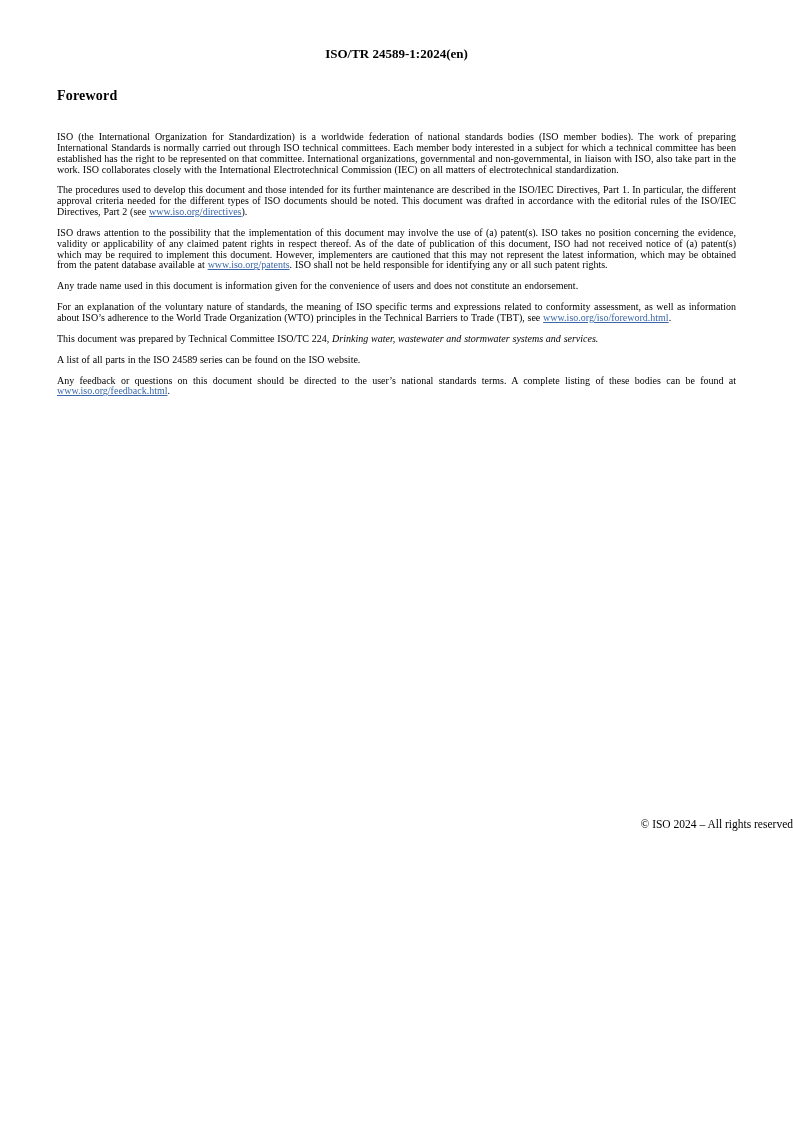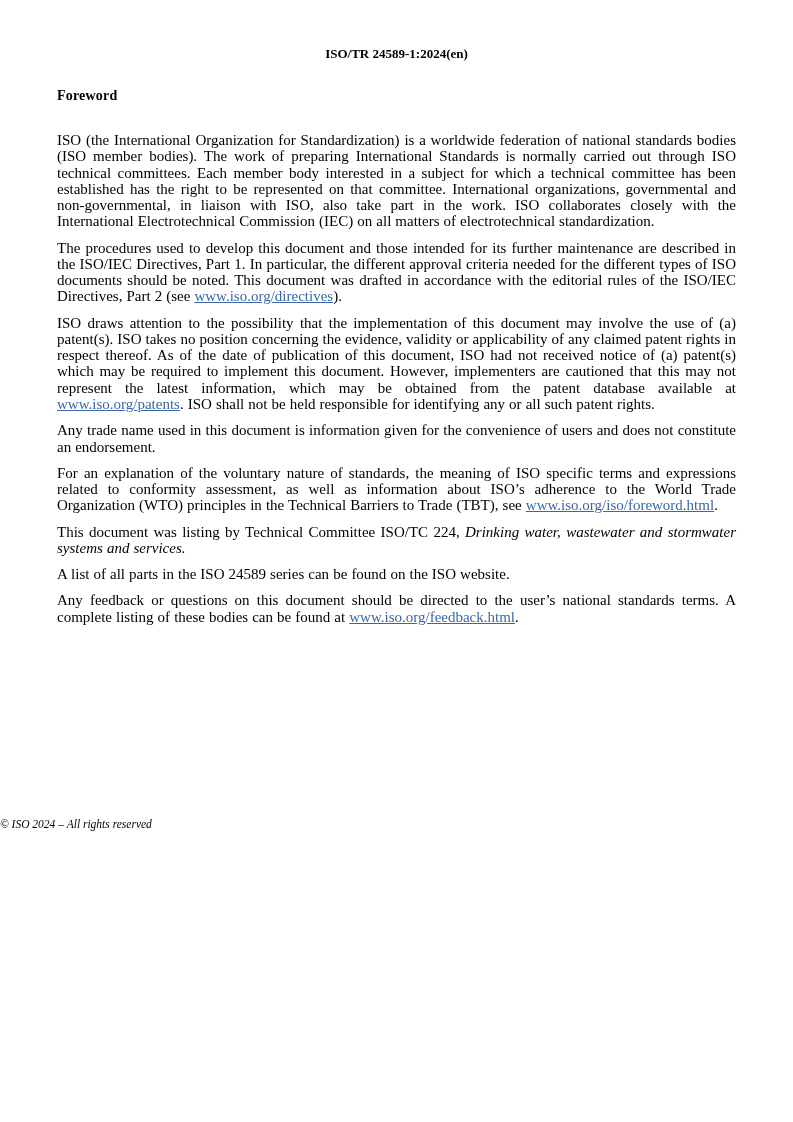--- a/index.html
+++ b/index.html
@@ -22,40 +22,39 @@
     font-size: 13px;
     margin-bottom: 26px;
   }
   .doc-title {
     font-size: 14px;
     font-weight: bold;
     margin-bottom: 28px;
     letter-spacing: 0.2px;
   }
   .content p.para {
-    font-size: 15px;
+    font-size: 10px;
     line-height: 1.085;
     text-align: justify;
     margin-bottom: 10px;
     word-spacing: 0.3px;
   }
   .content p.para em {
     font-style: italic;
   }
   .content p.para a {
     color: var(--link-color, #3a67a8);
     text-decoration: underline;
   }
   .doc-footer {
     position: absolute;
     left: 0;
     right: 0;
     bottom: 28px;
-    text-align: left;
-    font-style: italic;
+    text-align: right;
   }
   .copyright {
     font-size: 11.5px;
     margin-bottom: 6px;
   }
   .page-number {
     font-size: 12.5px;
   }
 </style>
 </head>
@@ -66,21 +65,21 @@
   <div class="doc-header">ISO/TR 24589-1:2024(en)</div>
 
   <h1 class="doc-title">Foreword</h1>
 
   <div class="content">
       <p class="para"><span>ISO (the International Organization for Standardization) is a worldwide federation of national standards bodies (ISO member bodies). The work of preparing International Standards is normally carried out through ISO technical committees. Each member body interested in a subject for which a technical committee has been established has the right to be represented on that committee. International organizations, governmental and non-governmental, in liaison with ISO, also take part in the work. ISO collaborates closely with the International Electrotechnical Commission (IEC) on all matters of electrotechnical standardization.</span></p>
       <p class="para"><span>The procedures used to develop this document and those intended for its further maintenance are described in the ISO/IEC Directives, Part 1. In particular, the different approval criteria needed for the different types of ISO documents should be noted. This document was drafted in accordance with the editorial rules of the ISO/IEC Directives, Part 2 (see </span><a href="#">www.iso.org/directives</a><span>).</span></p>
       <p class="para"><span>ISO draws attention to the possibility that the implementation of this document may involve the use of (a) patent(s). ISO takes no position concerning the evidence, validity or applicability of any claimed patent rights in respect thereof. As of the date of publication of this document, ISO had not received notice of (a) patent(s) which may be required to implement this document. However, implementers are cautioned that this may not represent the latest information, which may be obtained from the patent database available at </span><a href="#">www.iso.org/patents</a><span>. ISO shall not be held responsible for identifying any or all such patent rights.</span></p>
       <p class="para"><span>Any trade name used in this document is information given for the convenience of users and does not constitute an endorsement.</span></p>
       <p class="para"><span>For an explanation of the voluntary nature of standards, the meaning of ISO specific terms and expressions related to conformity assessment, as well as information about ISO’s adherence to the World Trade Organization (WTO) principles in the Technical Barriers to Trade (TBT), see </span><a href="#">www.iso.org/iso/foreword.html</a><span>.</span></p>
-      <p class="para"><span>This document was listing by Technical Committee ISO/TC 224, </span><em>Drinking water, wastewater and stormwater systems and services.</em></p>
+      <p class="para"><span>This document was prepared by Technical Committee ISO/TC 224, </span><em>Drinking water, wastewater and stormwater systems and services.</em></p>
       <p class="para"><span>A list of all parts in the ISO 24589 series can be found on the ISO website.</span></p>
       <p class="para"><span>Any feedback or questions on this document should be directed to the user’s national standards terms. A complete listing of these bodies can be found at </span><a href="#">www.iso.org/feedback.html</a><span>.</span></p>
     </div>
 
   <div class="doc-footer">
     <div class="copyright">© ISO 2024 – All rights reserved</div>
   </div>
 
 </div>
 

